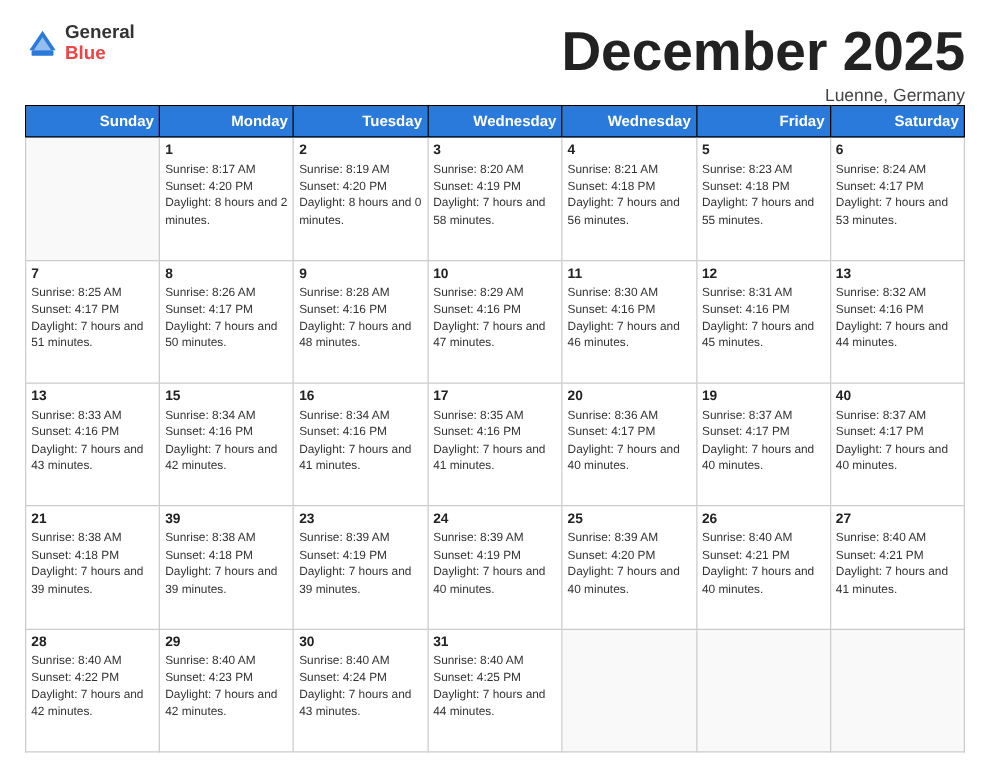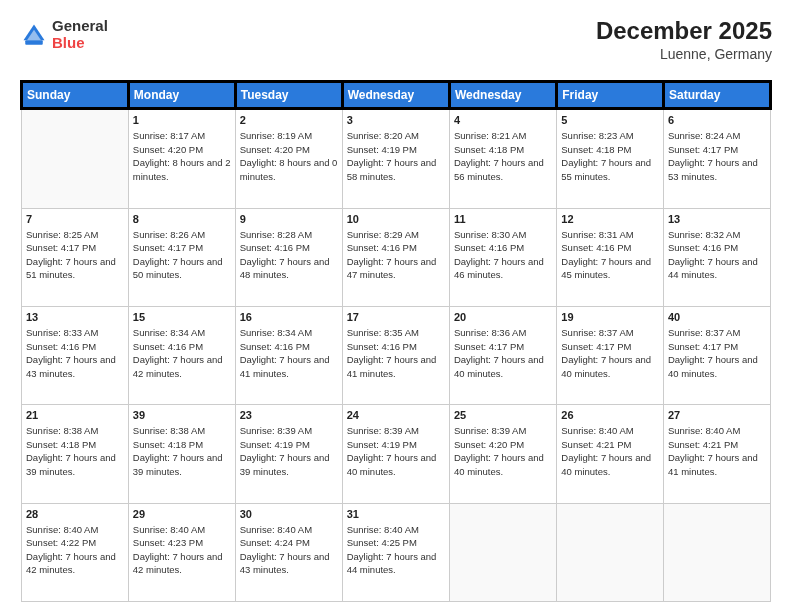--- a/index.html
+++ b/index.html
@@ -14,21 +14,21 @@
       width: 792px;
       height: 612px;
       padding: 18px 20px 10px 20px;
       display: flex;
       flex-direction: column;
     }
     .header {
       display: flex;
       justify-content: space-between;
       align-items: flex-start;
-      margin-bottom: 18px;
+      margin-bottom: 0;
     }
     .logo {
       display: flex;
       align-items: center;
       gap: 4px;
     }
     .logo-text {
       font-size: 15px;
       font-weight: bold;
       line-height: 1.1;
@@ -36,43 +36,43 @@
     .logo-general { color: #333; }
     .logo-blue { color: #ef4444; }
     .logo-icon {
       width: 28px;
       height: 28px;
     }
     .title-block {
       text-align: right;
     }
     .month-title {
-      font-size: 24px;
+      font-size: 44px;
       font-weight: bold;
       color: #222;
       line-height: 1.1;
     }
     .location {
       font-size: 14px;
       color: #444;
       margin-top: 2px;
     }
     .calendar {
       width: 100%;
       border-collapse: collapse;
       flex: 1;
     }
     .calendar th {
       background: #2a7adc;
       color: #fff;
       font-size: 12px;
       font-weight: bold;
       padding: 5px 4px;
-      text-align: left;
-      border: 3px solid #000000;
+      text-align: right;
+      border: 1px solid #000000;
     }
     .calendar td {
       border: 1px solid #ccc;
       vertical-align: top;
       padding: 3px 4px;
       width: 108px;
       font-size: 10px;
       color: #333;
       line-height: 1.35;
     }

